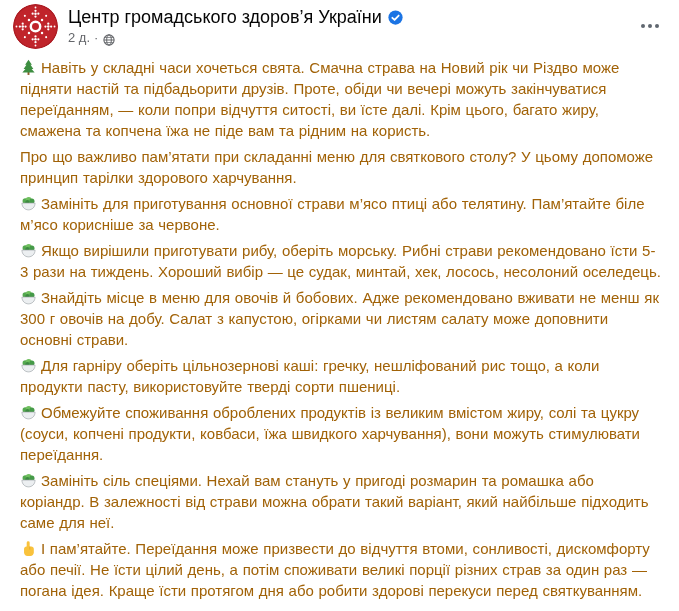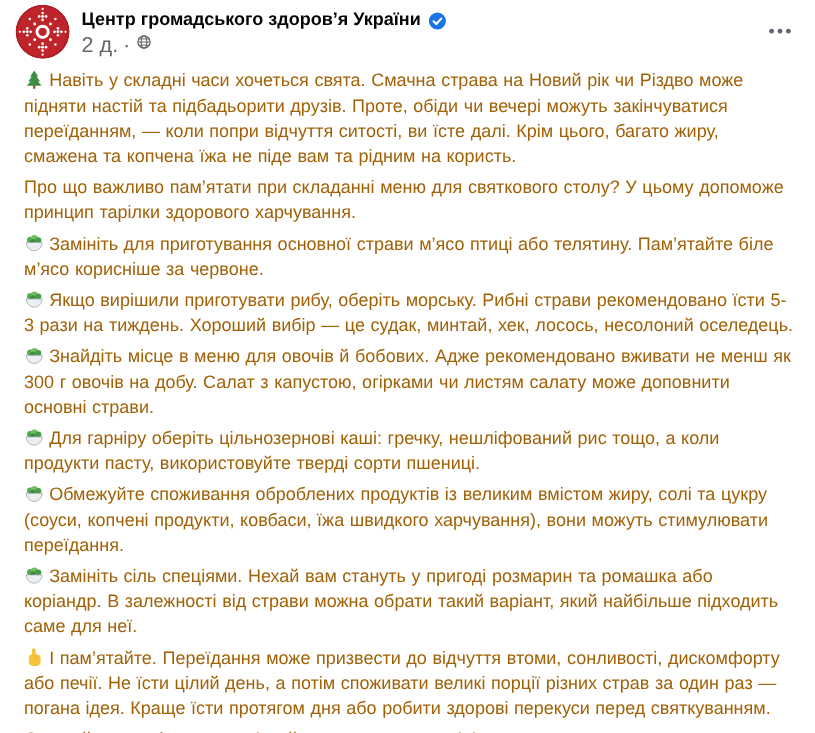--- a/index.html
+++ b/index.html
@@ -22,29 +22,29 @@
   .avatar {
     width: 45px; height: 45px;
     border-radius: 50%;
     flex: 0 0 45px;
     cursor: pointer;
     display: block;
   }
   .hinfo { margin-left: 10px; flex: 1; min-width: 0; padding-top: 3px; }
   .name-row {
     display: flex; align-items: center; gap: 6px;
-    font-size: 15px; font-weight: 700; color: #050505;
+    font-size: 18px; font-weight: 400; color: #050505;
     line-height: 20px;
   }
   .name-row .pname { cursor: pointer; }
   .badge { width: 15px; height: 15px; display: inline-block; flex: 0 0 15px; }
   .meta-row {
-    display: flex; align-items: flex-start; gap: 4px;
+    display: flex; align-items: flex-end; gap: 4px;
     margin-top: 2px;
-    font-size: 18px; color: #65676b; line-height: 17px;
+    font-size: 13px; color: #65676b; line-height: 17px;
   }
   .meta-row .ts { cursor: pointer; }
   .globe { width: 12px; height: 12px; display: inline-block; margin-left: 1px; }
   .more-btn {
     margin-left: auto;
     margin-top: 14px;
     padding: 6px 4px;
     display: flex; gap: 3px; align-items: center;
     cursor: pointer;
     border-radius: 50%;

